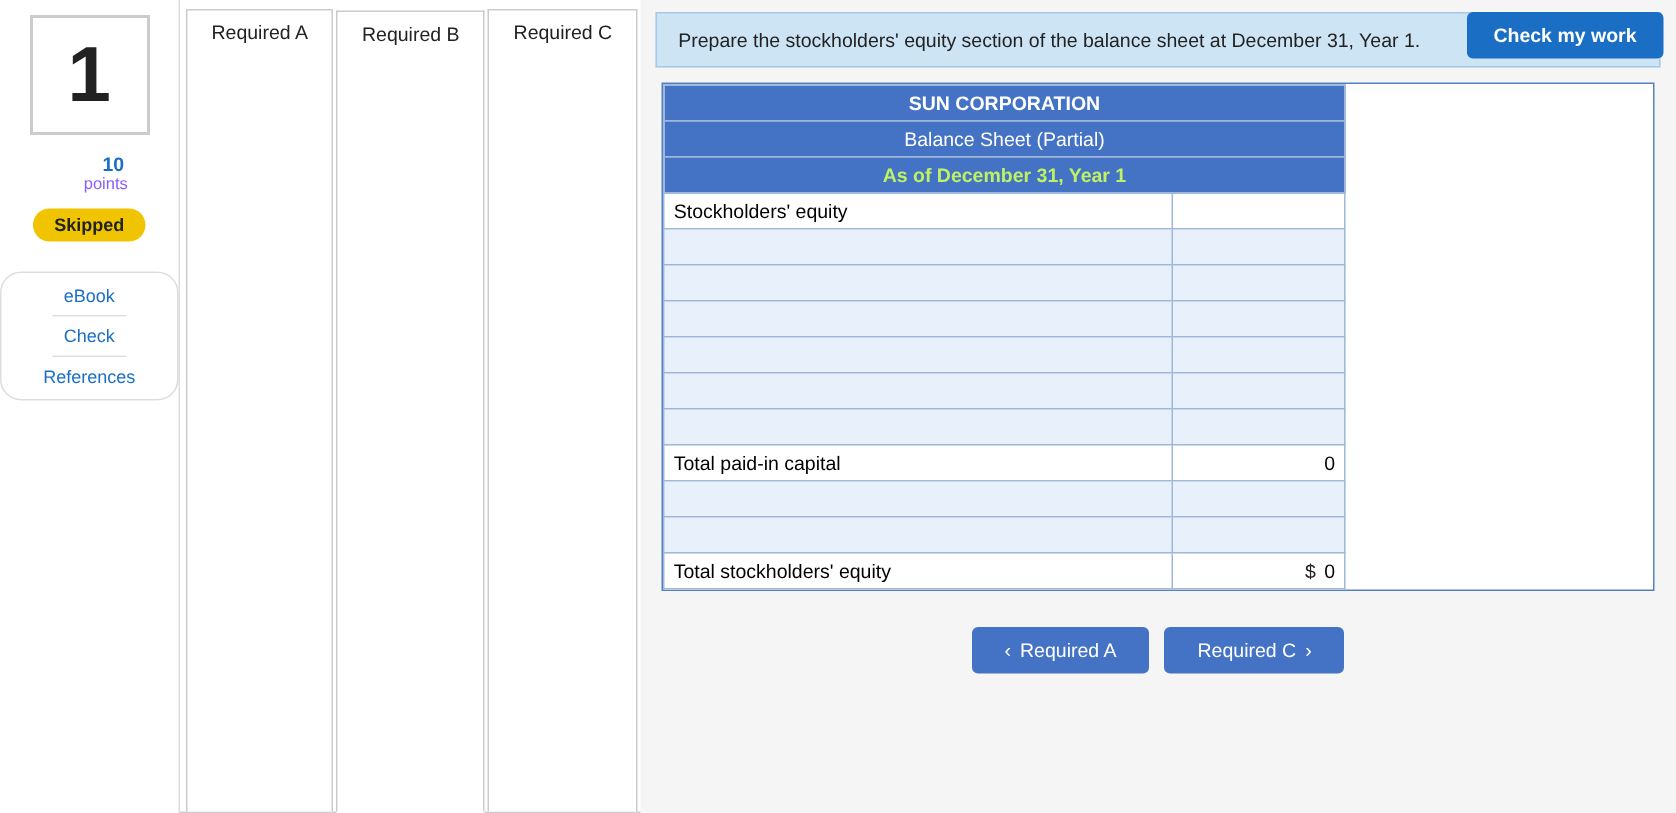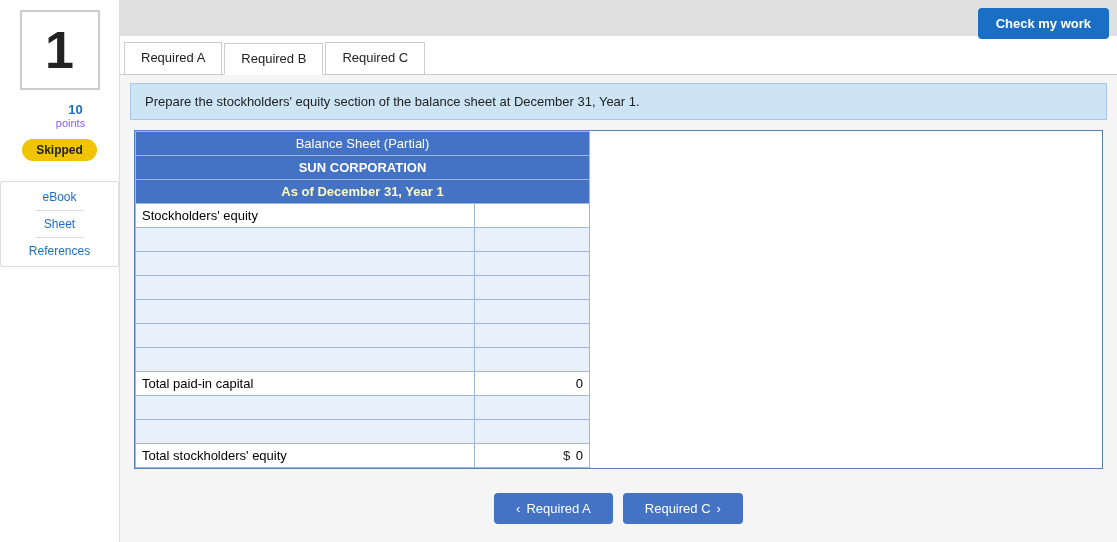--- a/index.html
+++ b/index.html
@@ -51,39 +51,38 @@
       font-weight: bold;
       margin-bottom: 20px;
     }
     .sidebar-links {
       display: flex;
       flex-direction: column;
       align-items: center;
       gap: 6px;
       border: 1px solid #ddd;
       padding: 8px 28px;
-      border-radius: 2px;
+      border-radius: 14px;
     }
     .sidebar-link {
       color: #1a6fc4;
       text-decoration: none;
       font-size: 12px;
       cursor: pointer;
     }
     .sidebar-divider {
       width: 80%;
       border: none;
       border-top: 1px solid #ddd;
     }
 
     
     .main {
       flex: 1;
       display: flex;
-      flex-direction: column;
       overflow-y: auto;
       background: #f5f5f5;
       padding: 0;
     }
 
     
     .top-bar {
       background: #e0e0e0;
       height: 36px;
       flex-shrink: 0;
@@ -147,21 +146,21 @@
       font-weight: bold;
     }
     .corp-subheader {
       background: #4472c4;
       color: #fff;
       text-align: center;
       padding: 3px 6px;
     }
     .corp-date {
       background: #4472c4;
-      color: #fef9c3;
+      color: #bef264;
       text-align: center;
       padding: 3px 6px;
       font-weight: 600;
     }
     .corp-table td {
       border: 1px solid #a0b8d8;
       padding: 3px 6px;
       height: 24px;
     }
     .label-col {
@@ -244,21 +243,21 @@
 <div class="sidebar">
   <div class="sidebar-number-box">
     <span class="sidebar-number">1</span>
   </div>
   <span class="sidebar-points">10</span>
   <span class="sidebar-points-label">points</span>
   <div class="skipped-badge">Skipped</div>
   <div class="sidebar-links">
     <a class="sidebar-link">eBook</a>
     <hr class="sidebar-divider">
-    <a class="sidebar-link">Sheet</a>
+    <a class="sidebar-link">Check</a>
     <hr class="sidebar-divider">
     <a class="sidebar-link">References</a>
   </div>
 </div>
 
 <div class="main">
 
   <div class="top-bar"></div>
 
   <div class="tabs">
@@ -270,24 +269,24 @@
   <div class="content-area">
 
     <div class="instruction-bar">
       <span>Prepare the stockholders' equity section of the balance sheet at December 31, Year 1.</span>
     </div>
 
     <div class="table-wrapper">
       <table class="corp-table">
         <thead>
           <tr>
+            <td colspan="2" class="corp-header">SUN CORPORATION</td>
+          </tr>
+          <tr>
             <td colspan="2" class="corp-subheader">Balance Sheet (Partial)</td>
-          </tr>
-          <tr>
-            <td colspan="2" class="corp-header">SUN CORPORATION</td>
           </tr>
           <tr>
             <td colspan="2" class="corp-date">As of December 31, Year 1</td>
           </tr>
         </thead>
         <tbody>
 
           <tr>
             <td class="label-col">Stockholders' equity</td>
             <td class="value-col"></td>

